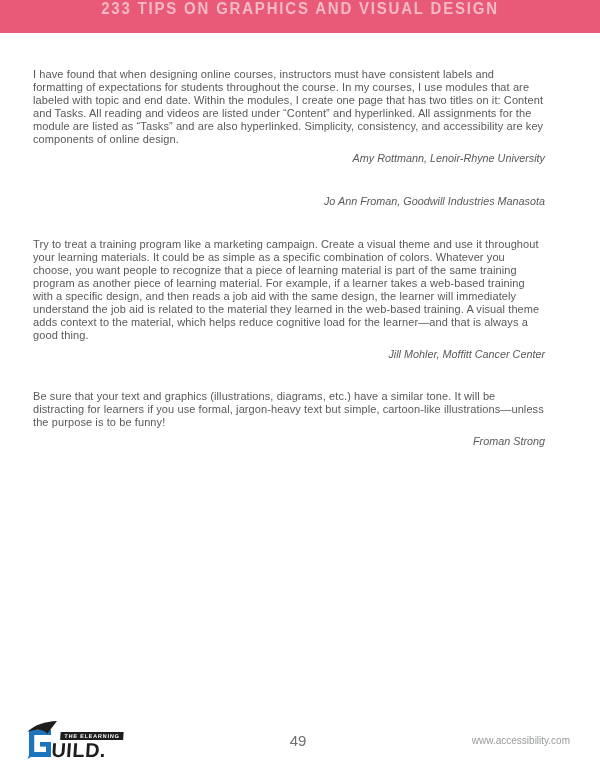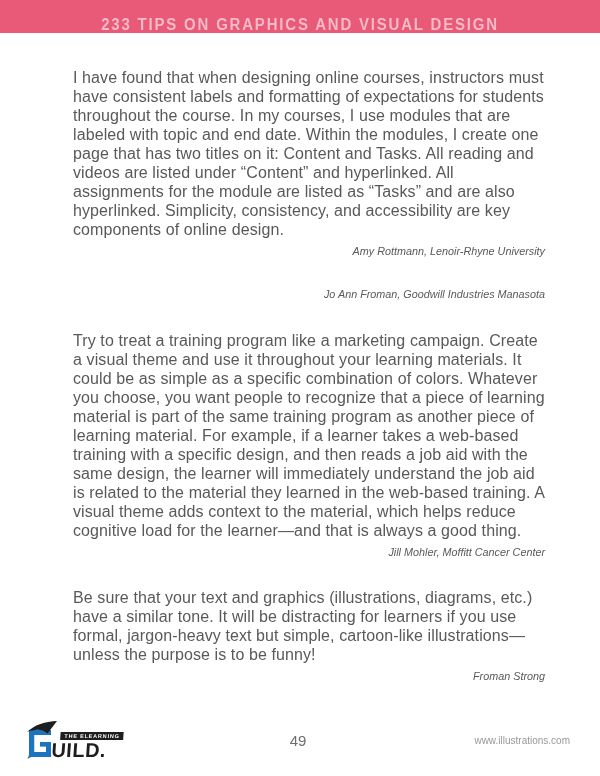--- a/index.html
+++ b/index.html
@@ -14,45 +14,44 @@
     overflow: hidden;
     margin: 0 auto;
   }
 
   
   .banner {
     width: 100%;
     height: 33px;
     background: #e85a78;
     display: flex;
-    align-items: flex-end;
+    align-items: flex-start;
     justify-content: center;
   }
   .banner h1 {
     color: #f2bac5;
     font-size: 15px;
     font-weight: bold;
     letter-spacing: 1.8px;
     text-transform: uppercase;
     transform: scaleY(1.05);
   }
 
   
   .content {
     padding: 35px 28px 0 33px;
     width: 573px;
   }
   .tip-text {
     color: #58595b;
-    font-size: 16px;
-    line-height: 19px;
+    font-size: 11px;
+    line-height: 13px;
     letter-spacing: 0.1px;
     margin-bottom: 5px;
     max-width: 538px;
-    margin-left: 40px;
   }
   .attribution {
     color: #58595b;
     font-size: 10.8px;
     line-height: 15.4px;
     font-style: italic;
     text-align: right;
     margin-bottom: 28px;
   }
 
@@ -157,17 +156,17 @@
         <path fill="#1e1e1e" d="M1 11 C9 3.5 19 0.5 31 0 L21.5 12.5 C15.5 7 8 8.5 1 11 Z"></path>
       </svg>
       <div class="logo-text">
         <span class="logo-tagline">THE ELEARNING</span>
         <div class="logo-wordmark">UILD.</div>
       </div>
     </div>
 
     <div class="page-number">49</div>
 
-    <a class="site-url" href="#">www.illustrations.com</a>
+    <a class="site-url" href="#">www.accessibility.com</a>
 
   </footer>
 
 </div>
 
 </body></html>

